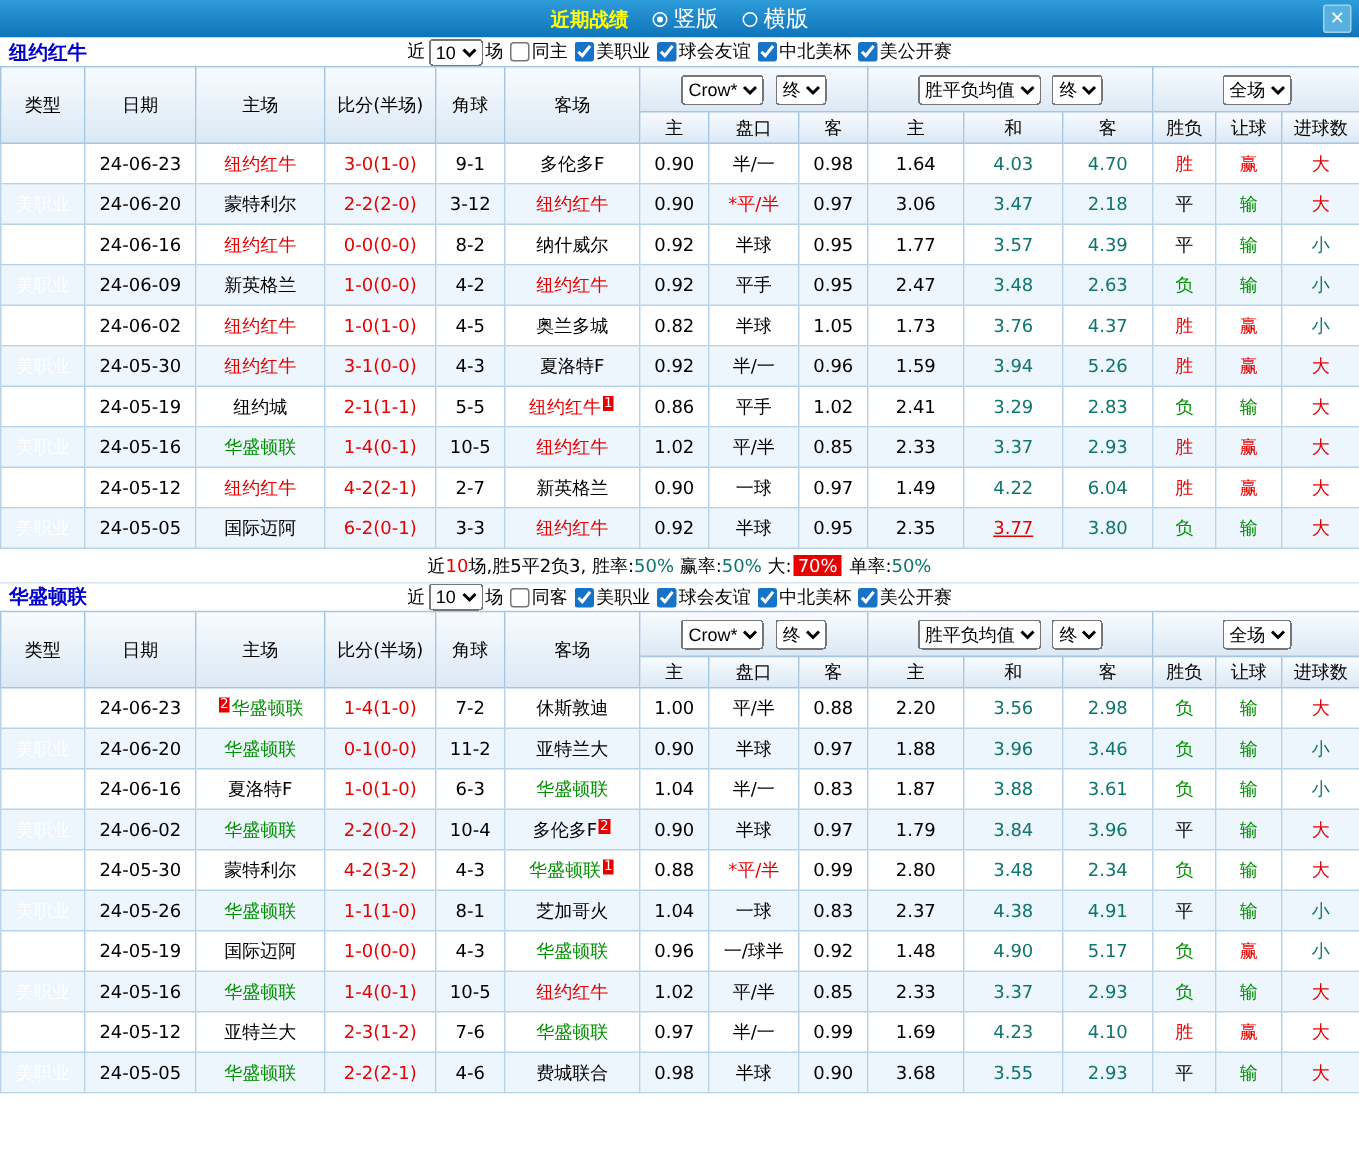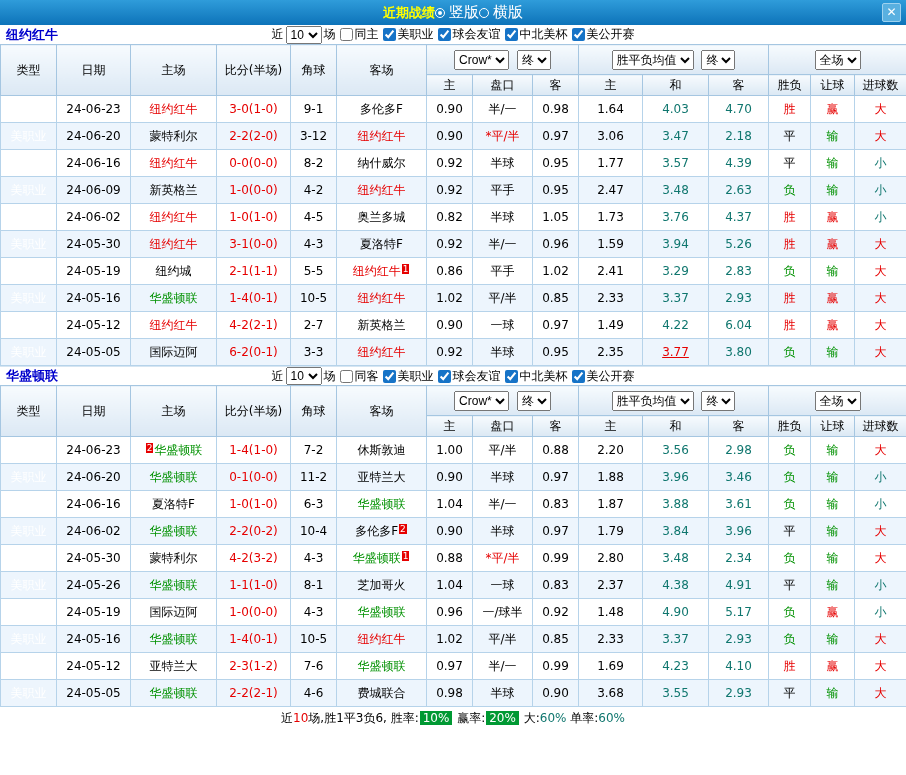--- a/index.html
+++ b/index.html
@@ -1,21 +1,21 @@
 <!DOCTYPE html>
 <html><head>
 <meta charset="utf-8">
 <style>
   *{margin:0;padding:0;box-sizing:border-box;}
   html,body{background:#fff;}
   body{font-family:"DejaVu Sans","Liberation Sans",sans-serif;font-size:12px;color:#000;}
   .panel{width:906px;}
 
   .titlebar{height:25px;background:linear-gradient(180deg,#2f9cda,#0d73b9);position:relative;
-    display:flex;align-items:center;justify-content:center;gap:0;}
+    display:flex;align-items:center;justify-content:center;gap:16px;}
   .title{color:#ffff00;font-weight:bold;font-size:13px;}
   .radio-opt{display:inline-flex;align-items:center;gap:4px;color:#fff;font-size:15px;cursor:pointer;}
   .radio{width:10px;height:10px;border:1px solid #fff;border-radius:50%;display:inline-block;position:relative;background:transparent;}
   .radio.checked::after{content:"";position:absolute;left:2px;top:2px;width:4px;height:4px;background:#fff;border-radius:50%;}
   .close-btn{position:absolute;right:5px;top:3px;width:19px;height:19px;background:#59b0e0;border:1px solid #9ed2ef;
     color:#fff;font-size:12px;line-height:17px;text-align:center;cursor:pointer;border-radius:2px;font-weight:bold;}
 
   .filterbar{height:19px;position:relative;display:flex;align-items:center;background:#fff;}
   .section + .section .filterbar{border-top:1px solid #d5e5f2;}
   .team-name{position:absolute;left:6px;color:#0000cc;font-weight:bold;font-size:13px;white-space:nowrap;}
@@ -313,20 +313,21 @@
             <td><span class="c-k">0.95</span></td>
             <td><span class="c-k">2.35</span></td>
             <td><span class="c-ru">3.77</span></td>
             <td><span class="c-b">3.80</span></td>
             <td><span class="c-g">负</span></td>
             <td><span class="c-g">输</span></td>
             <td><span class="c-r">大</span></td>
           </tr>
         </tbody>
     </table>
+    <div class="summary"><span>近</span><span class="c-r">10</span><span>场,胜5平2负3, 胜率:</span><span class="c-b">50%</span><span> 赢率:</span><span class="c-b">50%</span><span> 大:</span><span class="badge badge-red">70%</span><span> 单率:</span><span class="c-b">50%</span></div>
   </div>
 
   <div class="section">
     <div class="filterbar">
       <span class="team-name">华盛顿联</span>
       <div class="filters">
         <span>近</span>
         <select><option>10</option></select>
         <span>场</span>
         <label>
@@ -568,16 +569,15 @@
             <td><span class="c-k">0.90</span></td>
             <td><span class="c-k">3.68</span></td>
             <td><span class="c-b">3.55</span></td>
             <td><span class="c-b">2.93</span></td>
             <td><span class="c-k">平</span></td>
             <td><span class="c-g">输</span></td>
             <td><span class="c-r">大</span></td>
           </tr>
         </tbody>
     </table>
-    <div class="summary"><span>近</span><span class="c-r">10</span><span>场,胜1平3负6, 胜率:</span><span class="badge badge-green">10%</span><span> 赢率:</span><span class="badge badge-green">20%</span><span> 大:</span><span class="c-b">60%</span><span> 单率:</span><span class="c-b">60%</span></div>
   </div>
 
 </div>
 
 </body></html>

